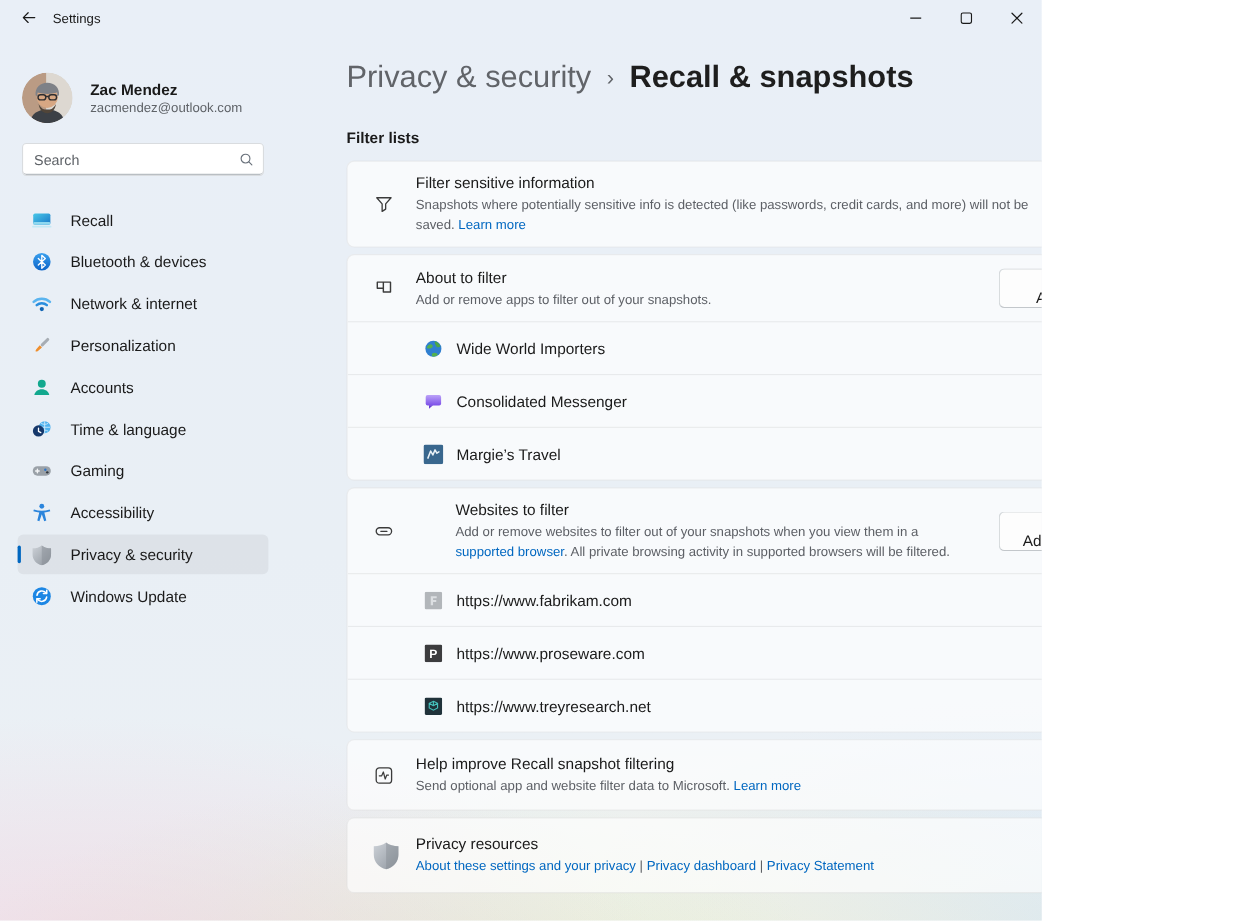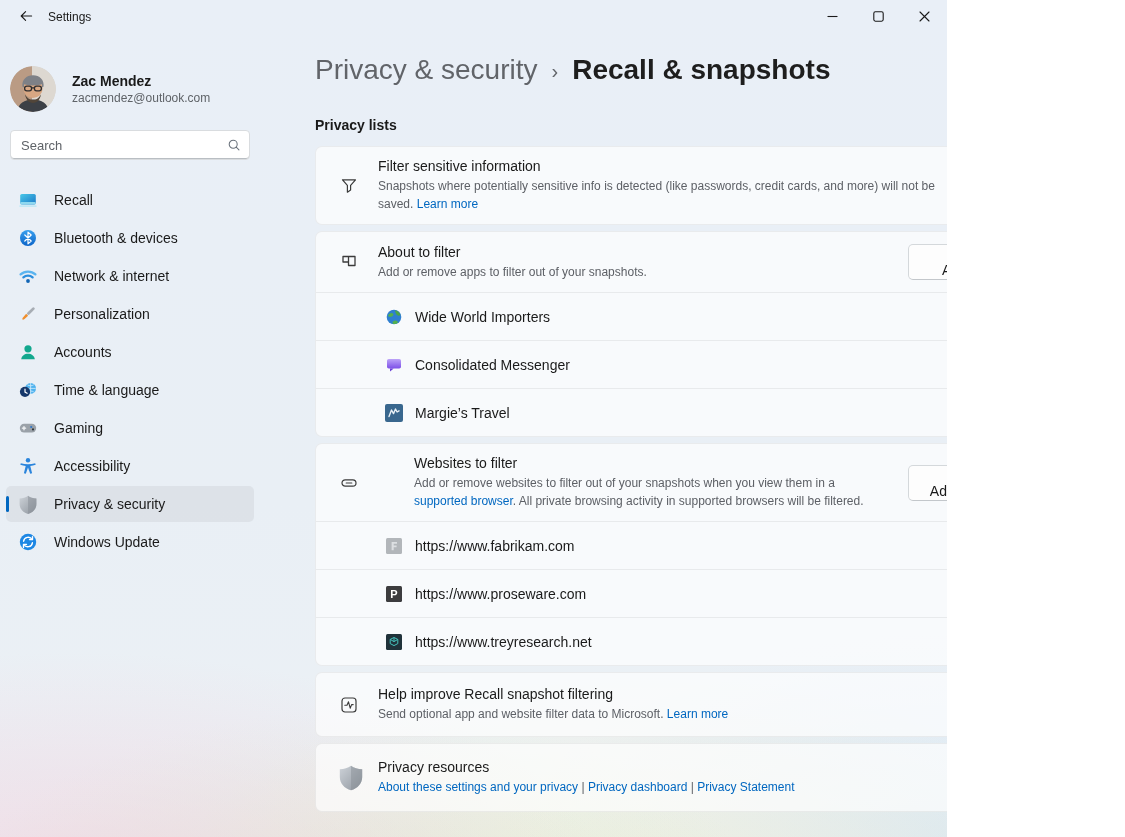--- a/index.html
+++ b/index.html
@@ -28,21 +28,21 @@
   }
 
   
   .titlebar{position:absolute;top:0;left:0;right:0;height:34px;display:flex;align-items:center;}
   .back-btn{width:40px;height:30px;margin-left:6px;border:none;background:transparent;display:flex;align-items:center;justify-content:center;cursor:pointer;border-radius:4px;}
   .tb-title{font-size:12px;color:var(--text);margin-left:2px;}
   .win-controls{margin-left:auto;display:flex;height:34px;}
   .win-btn{width:46px;height:34px;border:none;background:transparent;display:flex;align-items:center;justify-content:center;cursor:pointer;}
 
   
-  .sidebar{position:absolute;top:34px;left:0;width:260px;bottom:0;padding:0 6px;}
+  .sidebar{position:absolute;top:34px;left:0;width:260px;bottom:0;padding:0 16px;}
   .profile{display:flex;align-items:center;gap:16px;margin:32px 4px 0;}
   .avatar{width:46px;height:46px;border-radius:50%;overflow:hidden;flex-shrink:0;}
   .p-name{font-size:14px;font-weight:700;color:var(--text);}
   .p-email{font-size:12px;color:#5f6368;margin-top:2px;}
   .searchwrap{position:relative;margin:18px 4px 0;}
   .search-input{
     width:100%;height:30px;border:1px solid #d9dcdf;border-radius:4px;background:#fff;
     padding:0 32px 0 10px;font-size:13px;color:var(--text);outline:none;
     box-shadow:inset 0 -1px 0 #b9bec3;font-family:inherit;
   }
@@ -293,21 +293,21 @@
     </div>
   </div>
 
   <div class="main">
     <div class="breadcrumb">
       <span class="bc-parent">Privacy &amp; security</span>
       <span class="bc-sep">›</span>
       <span class="bc-current">Recall &amp; snapshots</span>
     </div>
 
-    <div class="section-heading">Privacy lists</div>
+    <div class="section-heading">Filter lists</div>
 
     <div class="stack">
 
       <div class="card single">
         <div class="row">
           <span class="cicon">
             <svg width="20" height="20" viewBox="0 0 20 20">
                 <path d="M3.5 3.8h13l-4.9 5.6v4.7l-3.2 2.1V9.4L3.5 3.8z" fill="none" stroke="#3b3b3b" stroke-width="1.2" stroke-linejoin="round"></path>
               </svg>
           </span>

